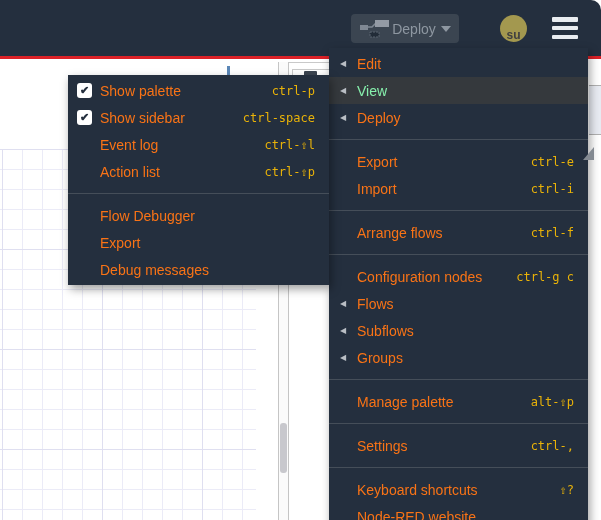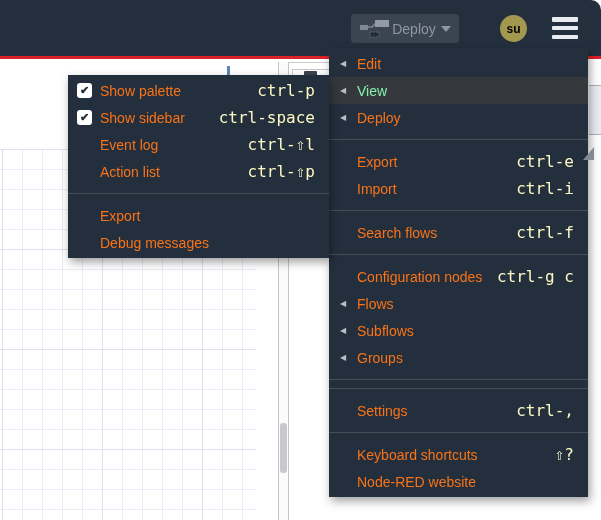--- a/index.html
+++ b/index.html
@@ -21,22 +21,22 @@
     background:#3b4551;border-radius:4px;display:flex;align-items:center;
     padding:0 8px;box-sizing:border-box;cursor:pointer;
   }
   #deploy-btn .dlabel{color:#8e97a1;font-size:14px;flex:1;text-align:center;}
   #deploy-caret{
     width:0;height:0;border-left:5px solid transparent;border-right:5px solid transparent;
     border-top:6px solid #8e97a1;margin-left:4px;
   }
   #avatar{
     position:absolute;left:500px;top:15px;width:27px;height:27px;border-radius:50%;
-    background:#a3984f;color:#000000;font-size:12px;font-weight:bold;
-    display:flex;align-items:center;justify-content:center;cursor:pointer;
+    background:#a3984f;color:#404040;font-size:12px;font-weight:bold;
+    display:flex;align-items:flex-end;justify-content:center;cursor:pointer;
   }
   #hamburger{
     position:absolute;left:552px;top:17px;width:26px;height:22px;
     display:flex;flex-direction:column;justify-content:space-between;cursor:pointer;
   }
   #hamburger .bar{height:4.5px;background:#e9edf1;border-radius:1px;}
   
   #canvas{position:absolute;left:0;top:59px;width:601px;height:461px;background:#fff;z-index:0;}
   #grid{
     position:absolute;left:0;top:90px;width:256px;height:430px;
@@ -79,21 +79,21 @@
   .menu-row.active{background:#35393d;}
   .row-left{flex:0 0 28px;display:flex;align-items:center;justify-content:center;}
   #view-submenu .row-left{flex:0 0 32px;justify-content:flex-start;padding-left:9px;box-sizing:border-box;}
   .caret-left{font-size:8px;color:#b9bec4;line-height:1;}
   .checkbox{
     width:15px;height:15px;background:#fff;border-radius:3px;color:#242f3e;
     font-size:11px;line-height:15px;text-align:center;font-weight:bold;
   }
   .mlabel{flex:1;color:#f97316;font-size:14px;white-space:nowrap;}
   .menu-row.active .mlabel{color:#86efac;}
-  .shortcut{font-family:"DejaVu Sans Mono",monospace;font-size:16px;color:#fef9c3;white-space:nowrap;}
+  .shortcut{font-family:"DejaVu Sans Mono",monospace;font-size:12px;color:#eab308;white-space:nowrap;}
   .menu-sep{border-top:1px solid #454e59;margin:8px 0;}
 </style>
 </head>
 <body>
 
 <div id="root">
 
   <div id="canvas">
     <div id="grid"></div>
   </div>
@@ -154,20 +154,24 @@
         <span class="shortcut">ctrl-⇧l</span>
       </div>
       <div class="menu-row">
         <span class="row-left"></span>
         <span class="mlabel">Action list</span>
         <span class="shortcut">ctrl-⇧p</span>
       </div>
       <div class="menu-sep"></div>
       <div class="menu-row">
         <span class="row-left"></span>
+        <span class="mlabel">Flow Debugger</span>
+      </div>
+      <div class="menu-row">
+        <span class="row-left"></span>
         <span class="mlabel">Export</span>
       </div>
       <div class="menu-row">
         <span class="row-left"></span>
         <span class="mlabel">Debug messages</span>
       </div>
     </div>
   <div id="main-menu" class="menu">
       <div class="menu-row">
         <span class="row-left">
@@ -194,21 +198,21 @@
         <span class="shortcut">ctrl-e</span>
       </div>
       <div class="menu-row">
         <span class="row-left"></span>
         <span class="mlabel">Import</span>
         <span class="shortcut">ctrl-i</span>
       </div>
       <div class="menu-sep"></div>
       <div class="menu-row">
         <span class="row-left"></span>
-        <span class="mlabel">Search flows</span>
+        <span class="mlabel">Arrange flows</span>
         <span class="shortcut">ctrl-f</span>
       </div>
       <div class="menu-sep"></div>
       <div class="menu-row">
         <span class="row-left"></span>
         <span class="mlabel">Configuration nodes</span>
         <span class="shortcut">ctrl-g c</span>
       </div>
       <div class="menu-row">
         <span class="row-left">
@@ -222,20 +226,25 @@
         </span>
         <span class="mlabel">Subflows</span>
       </div>
       <div class="menu-row">
         <span class="row-left">
           <span class="caret-left">◀</span>
         </span>
         <span class="mlabel">Groups</span>
       </div>
       <div class="menu-sep"></div>
+      <div class="menu-row">
+        <span class="row-left"></span>
+        <span class="mlabel">Manage palette</span>
+        <span class="shortcut">alt-⇧p</span>
+      </div>
       <div class="menu-sep"></div>
       <div class="menu-row">
         <span class="row-left"></span>
         <span class="mlabel">Settings</span>
         <span class="shortcut">ctrl-,</span>
       </div>
       <div class="menu-sep"></div>
       <div class="menu-row">
         <span class="row-left"></span>
         <span class="mlabel">Keyboard shortcuts</span>

